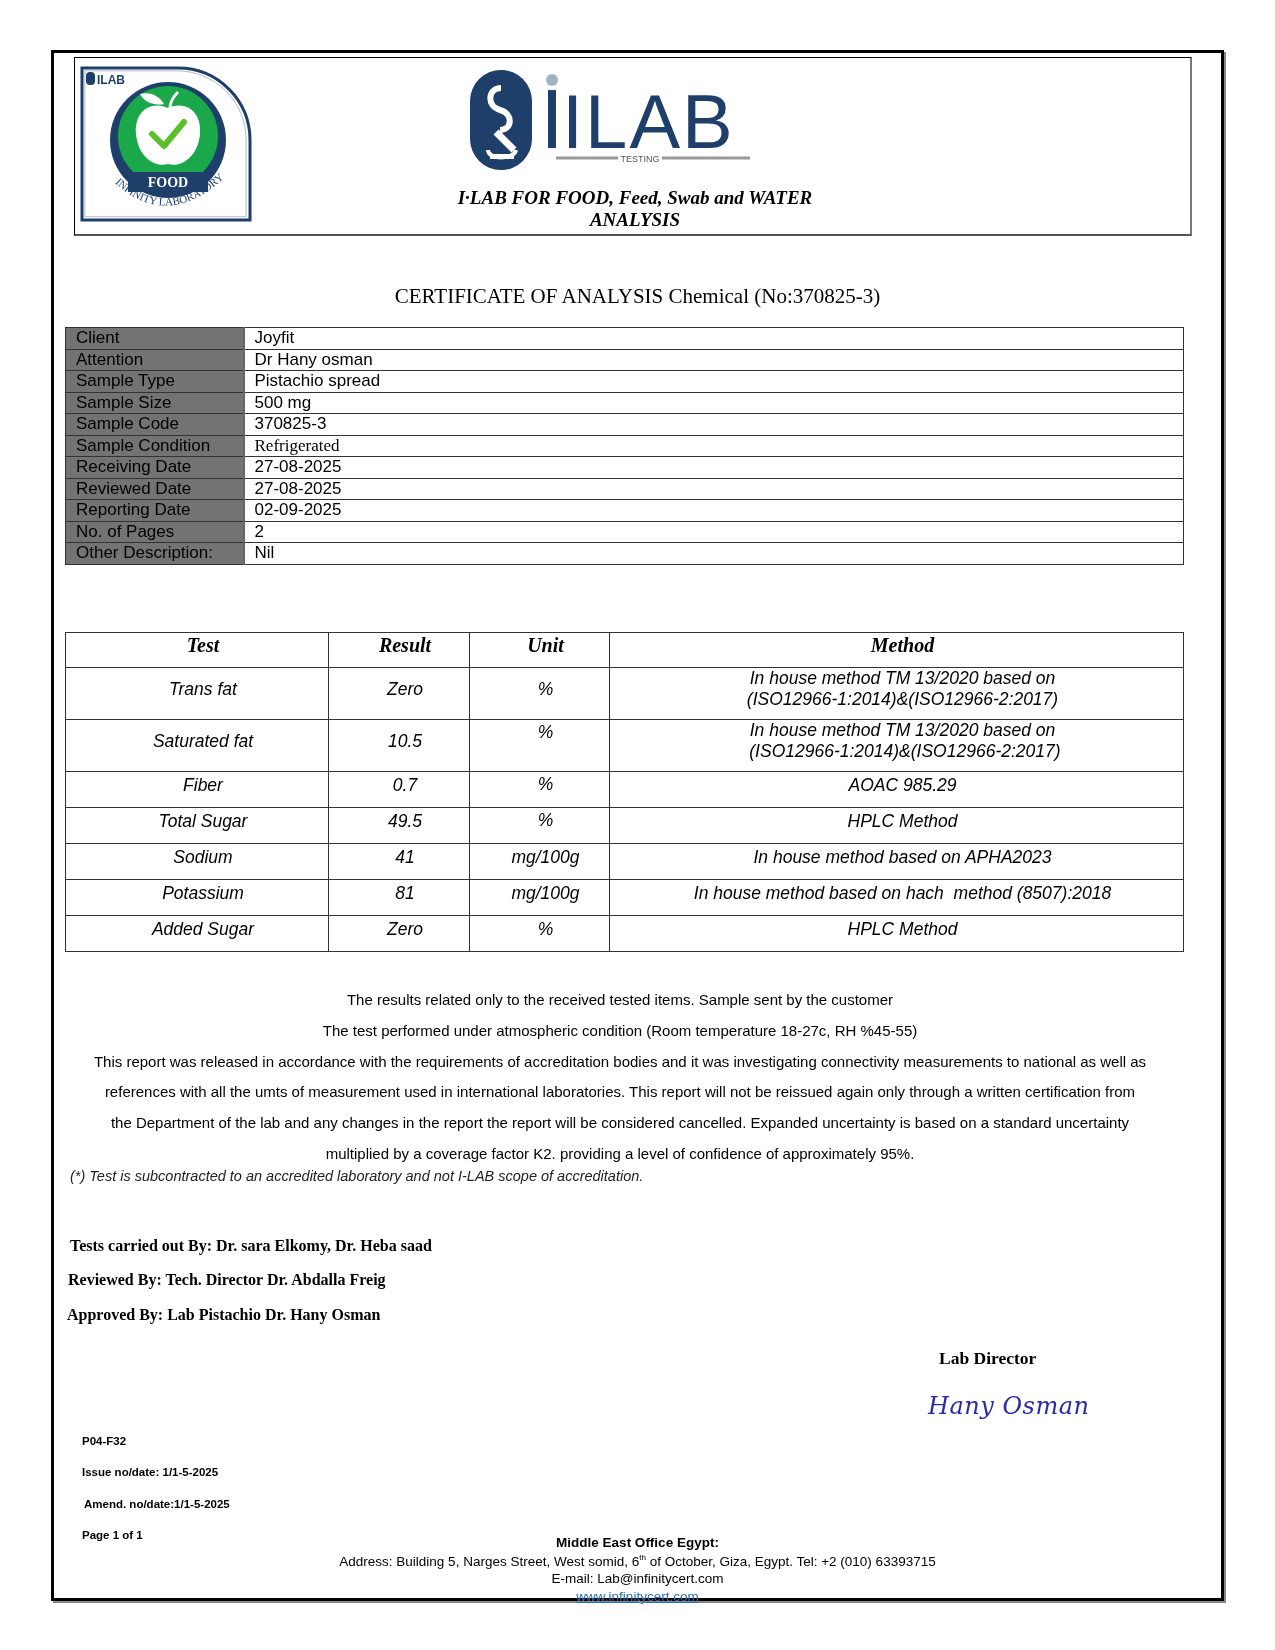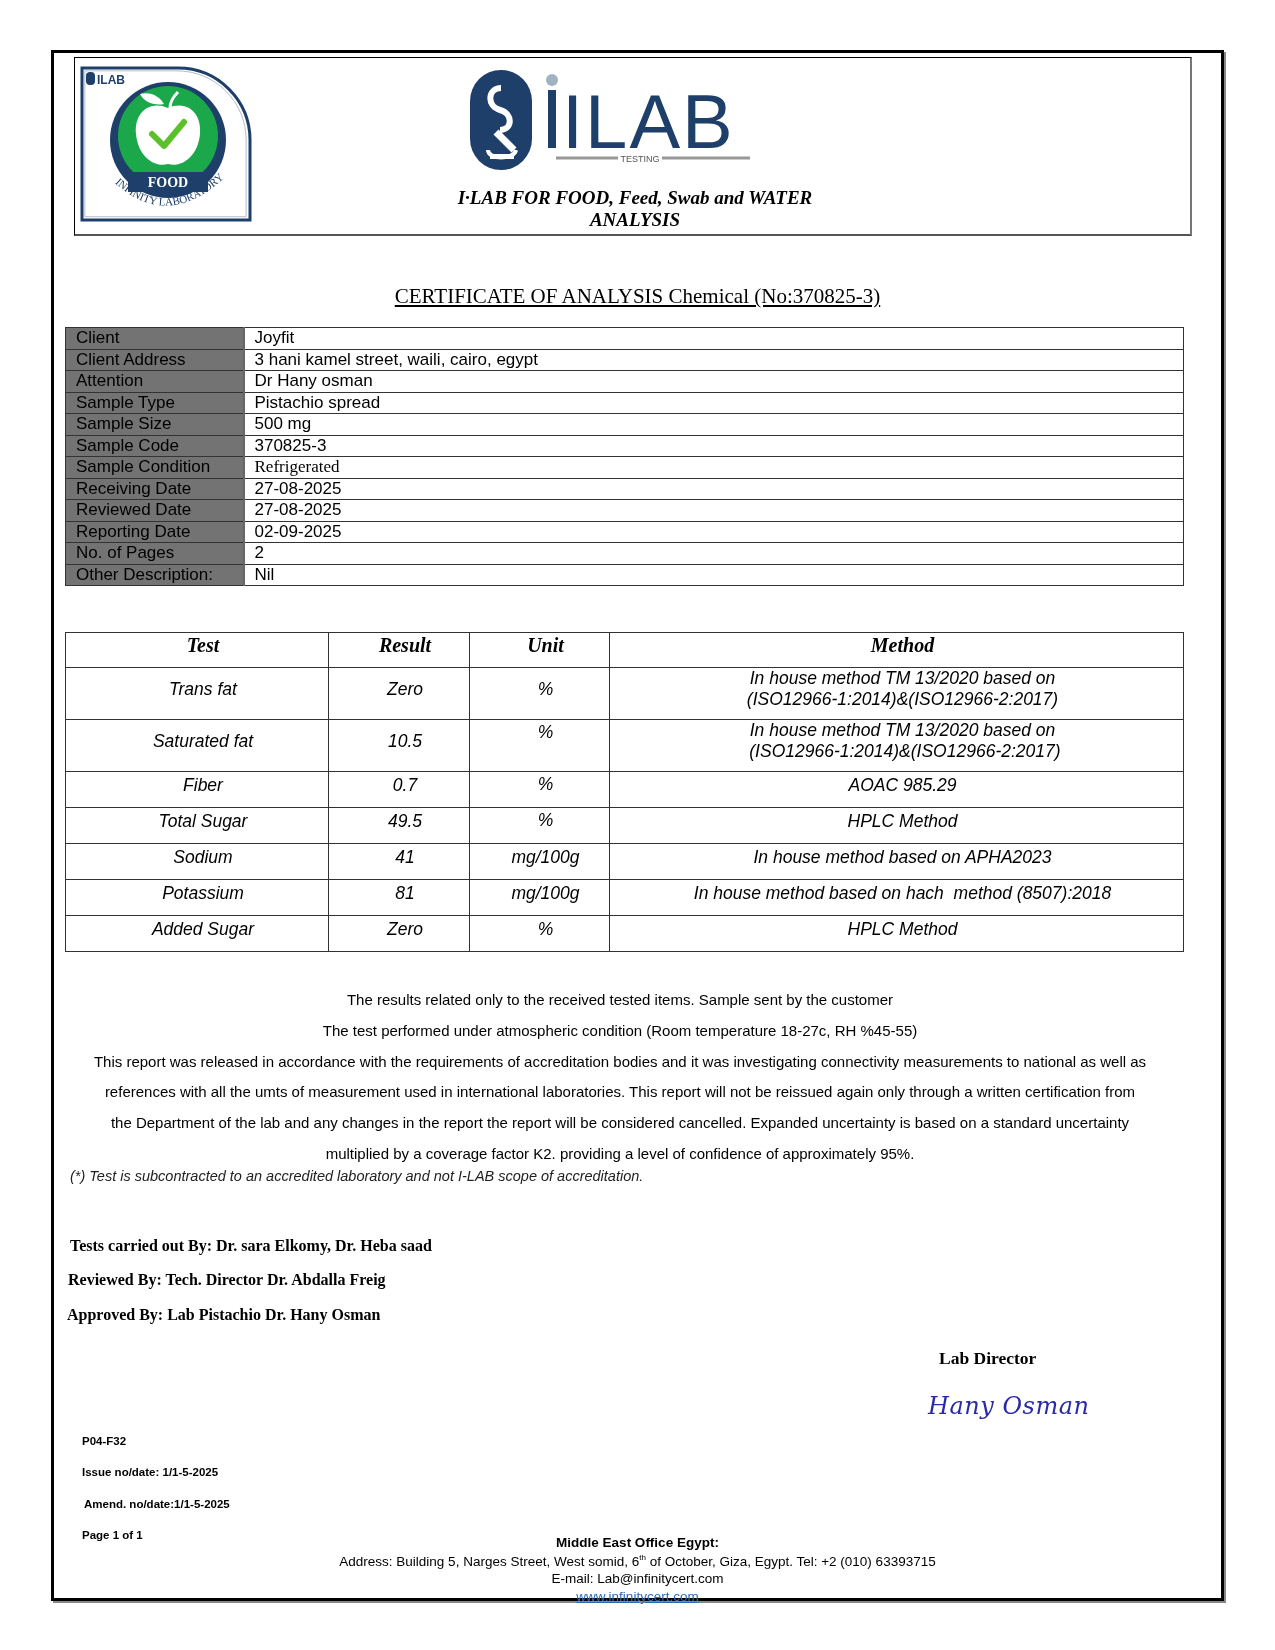--- a/index.html
+++ b/index.html
@@ -3,21 +3,21 @@
 <meta charset="utf-8">
 <style>
   html, body { margin:0; padding:0; background:#ffffff; }
   body { width:1275px; height:1650px; position:relative; overflow:hidden; font-family:"Liberation Sans", sans-serif; color:#000; }
   .page-frame { position:absolute; left:51px; top:50px; width:1173px; height:1551px; border:3px solid #000; box-sizing:border-box; box-shadow: 2px 2px 0 #888; }
   .header-box { position:absolute; left:74px; top:57px; width:1118px; height:179px; border:1px solid #000; border-right:2px solid #777; border-bottom:2px solid #555; box-sizing:border-box; }
   .badge { position:absolute; left:78px; top:64px; width:175px; height:160px; }
   .brand-logo { position:absolute; left:470px; top:70px; width:290px; height:100px; }
   .tagline { position:absolute; left:420px; top:187px; width:430px; text-align:center; font-family:"Liberation Serif", serif; font-style:italic; font-weight:bold; font-size:19px; }
   .title { position:absolute; left:0; width:1275px; top:284px; text-align:center; font-family:"Liberation Serif", serif; font-size:21px; }
-  .title span { text-decoration:underline; }
+  .title span { }
   table { border-collapse:collapse; }
   .info-table { position:absolute; left:65px; top:327px; width:1119px; }
   .info-table td { border:1px solid #333; height:21.5px; padding:0 0 0 10px; font-size:17px; line-height:20px; box-sizing:border-box; white-space:nowrap; }
   .info-table td.lbl { width:178px; background:#737373; border-right:2px solid #666; }
   .info-table td.serif { font-family:"Liberation Serif", serif; }
   .results-table { position:absolute; left:65px; top:632px; width:1119px; }
   .results-table th, .results-table td { border:1px solid #333; padding:0 0 9px 12px; text-align:center; font-style:italic; box-sizing:border-box; vertical-align:middle; }
   .results-table th { font-family:"Liberation Serif", serif; font-weight:bold; font-size:20px; height:35px; }
   .results-table td { font-size:17.5px; height:36px; line-height:21px; }
   .results-table td.top { vertical-align:top; padding-top:2px; }
@@ -78,24 +78,20 @@
 
 <div class="title"><span>CERTIFICATE OF ANALYSIS Chemical (No:370825-3)</span></div>
 
 <table class="info-table">
   <tbody>
       <tr>
         <td class="lbl">Client</td>
         <td>Joyfit</td>
       </tr>
   <tr>
-        <td class="lbl">Client Address</td>
-        <td>3 hani kamel street, waili, cairo, egypt</td>
-      </tr>
-  <tr>
         <td class="lbl">Attention</td>
         <td>Dr Hany osman</td>
       </tr>
   <tr>
         <td class="lbl">Sample Type</td>
         <td>Pistachio spread</td>
       </tr>
   <tr>
         <td class="lbl">Sample Size</td>
         <td>500 mg</td>

